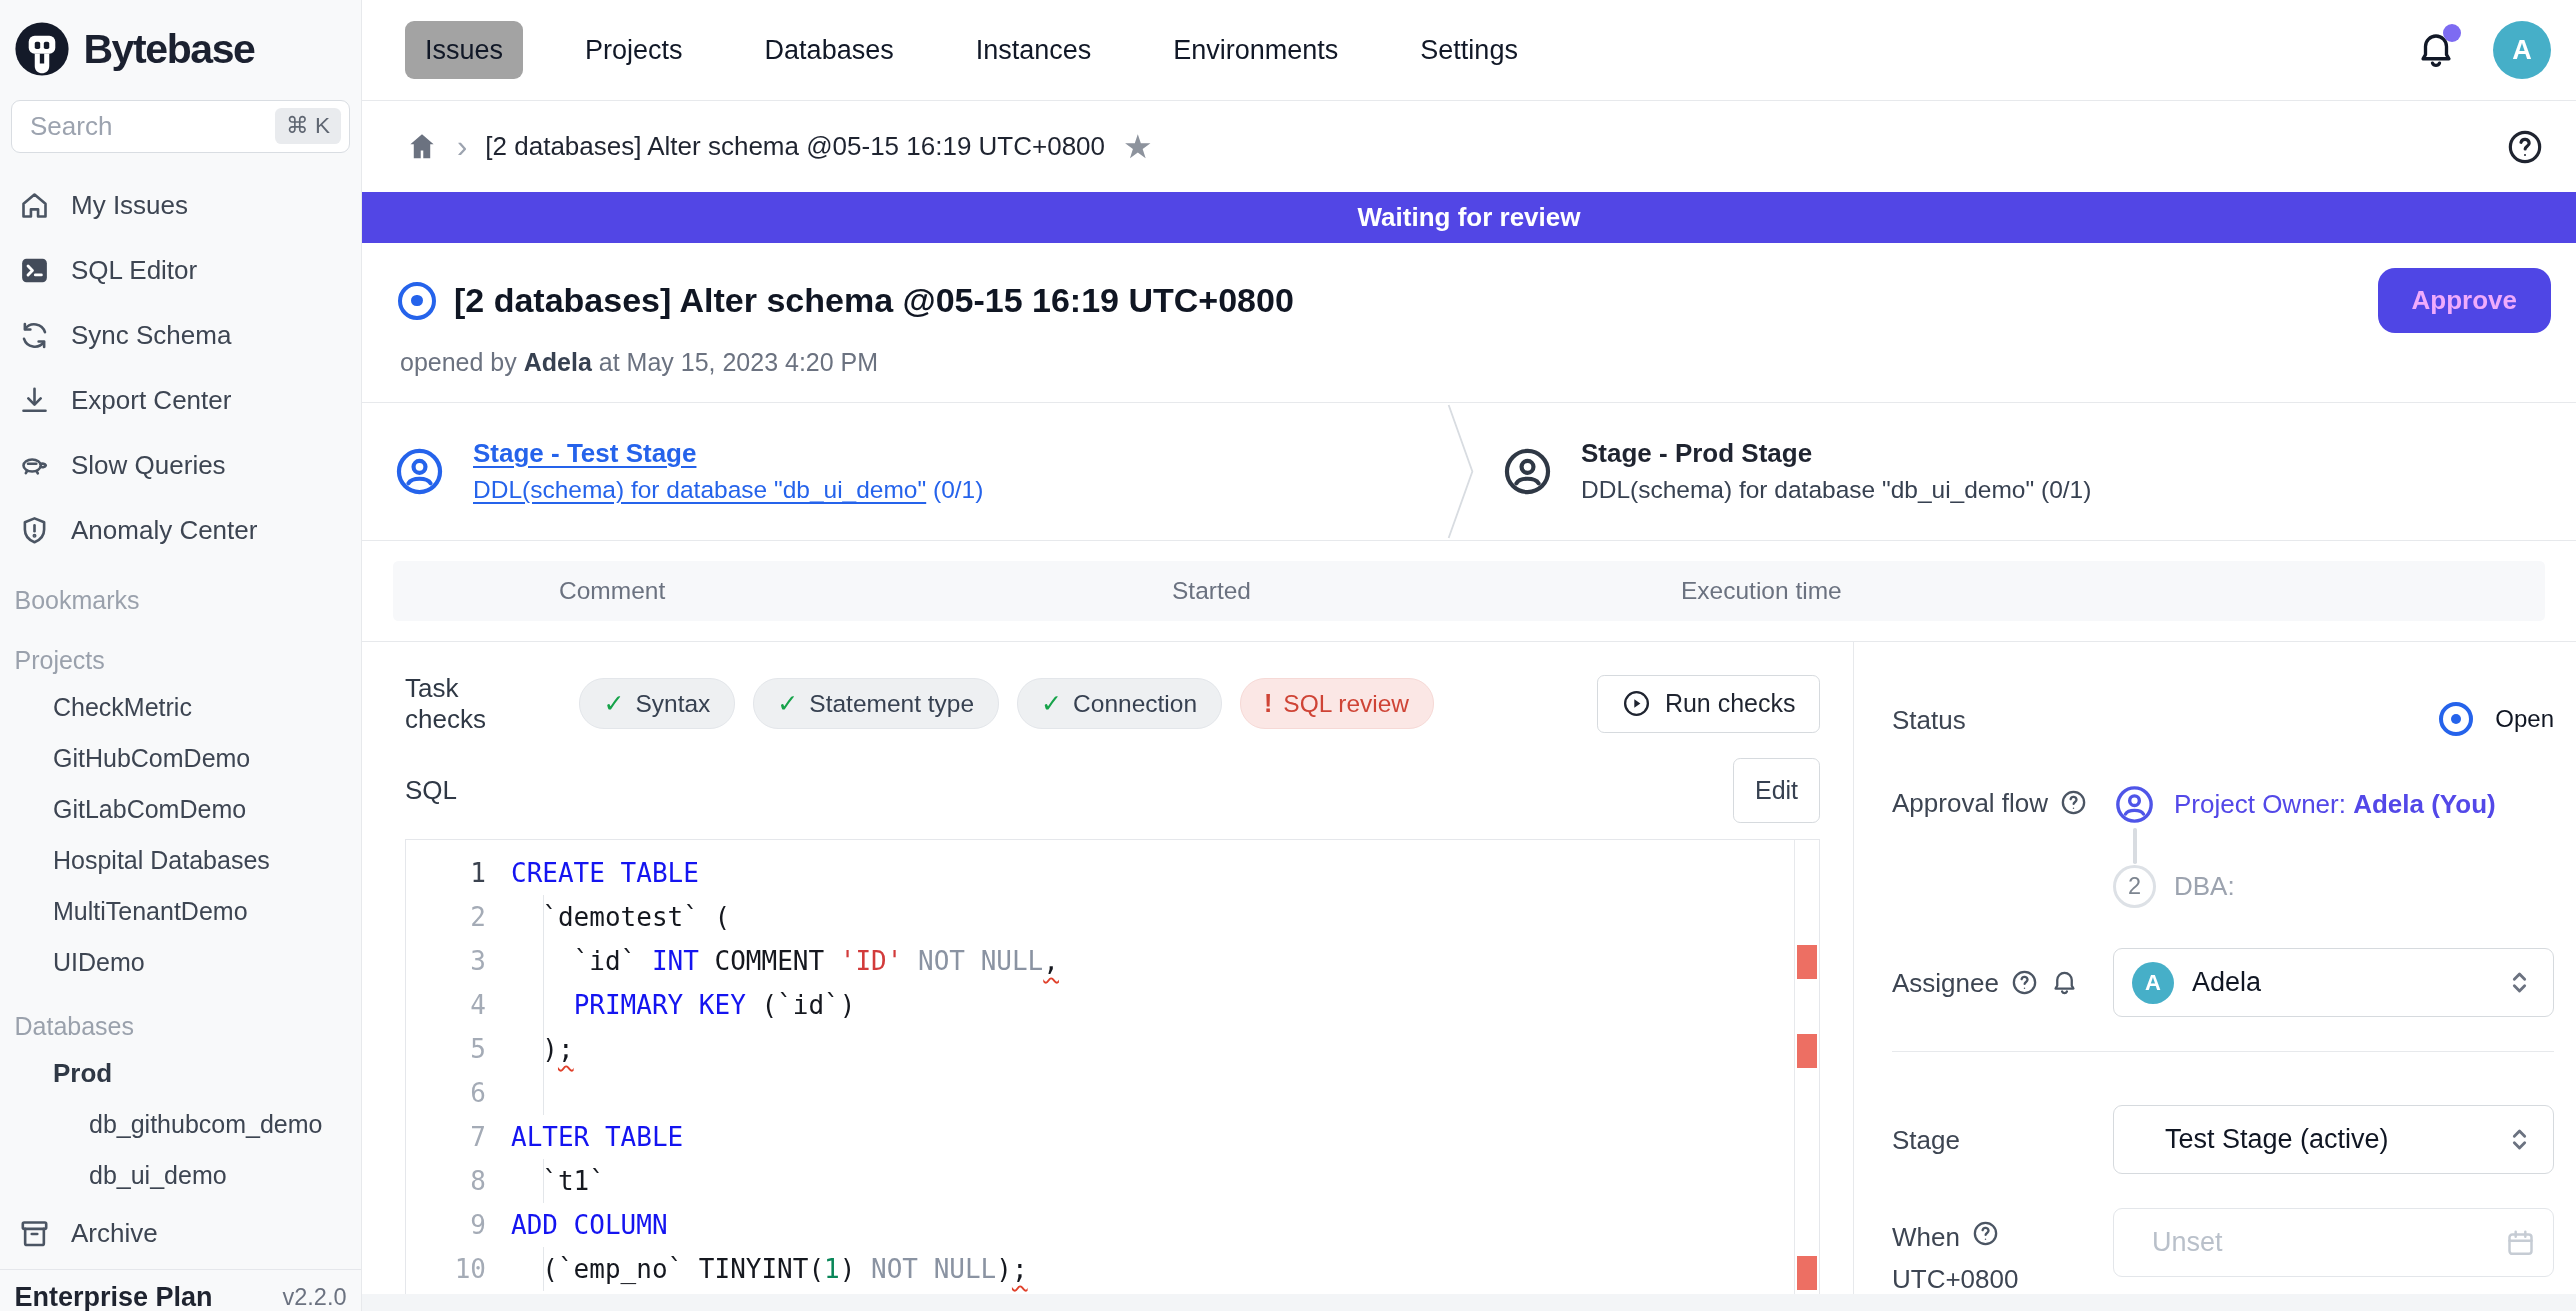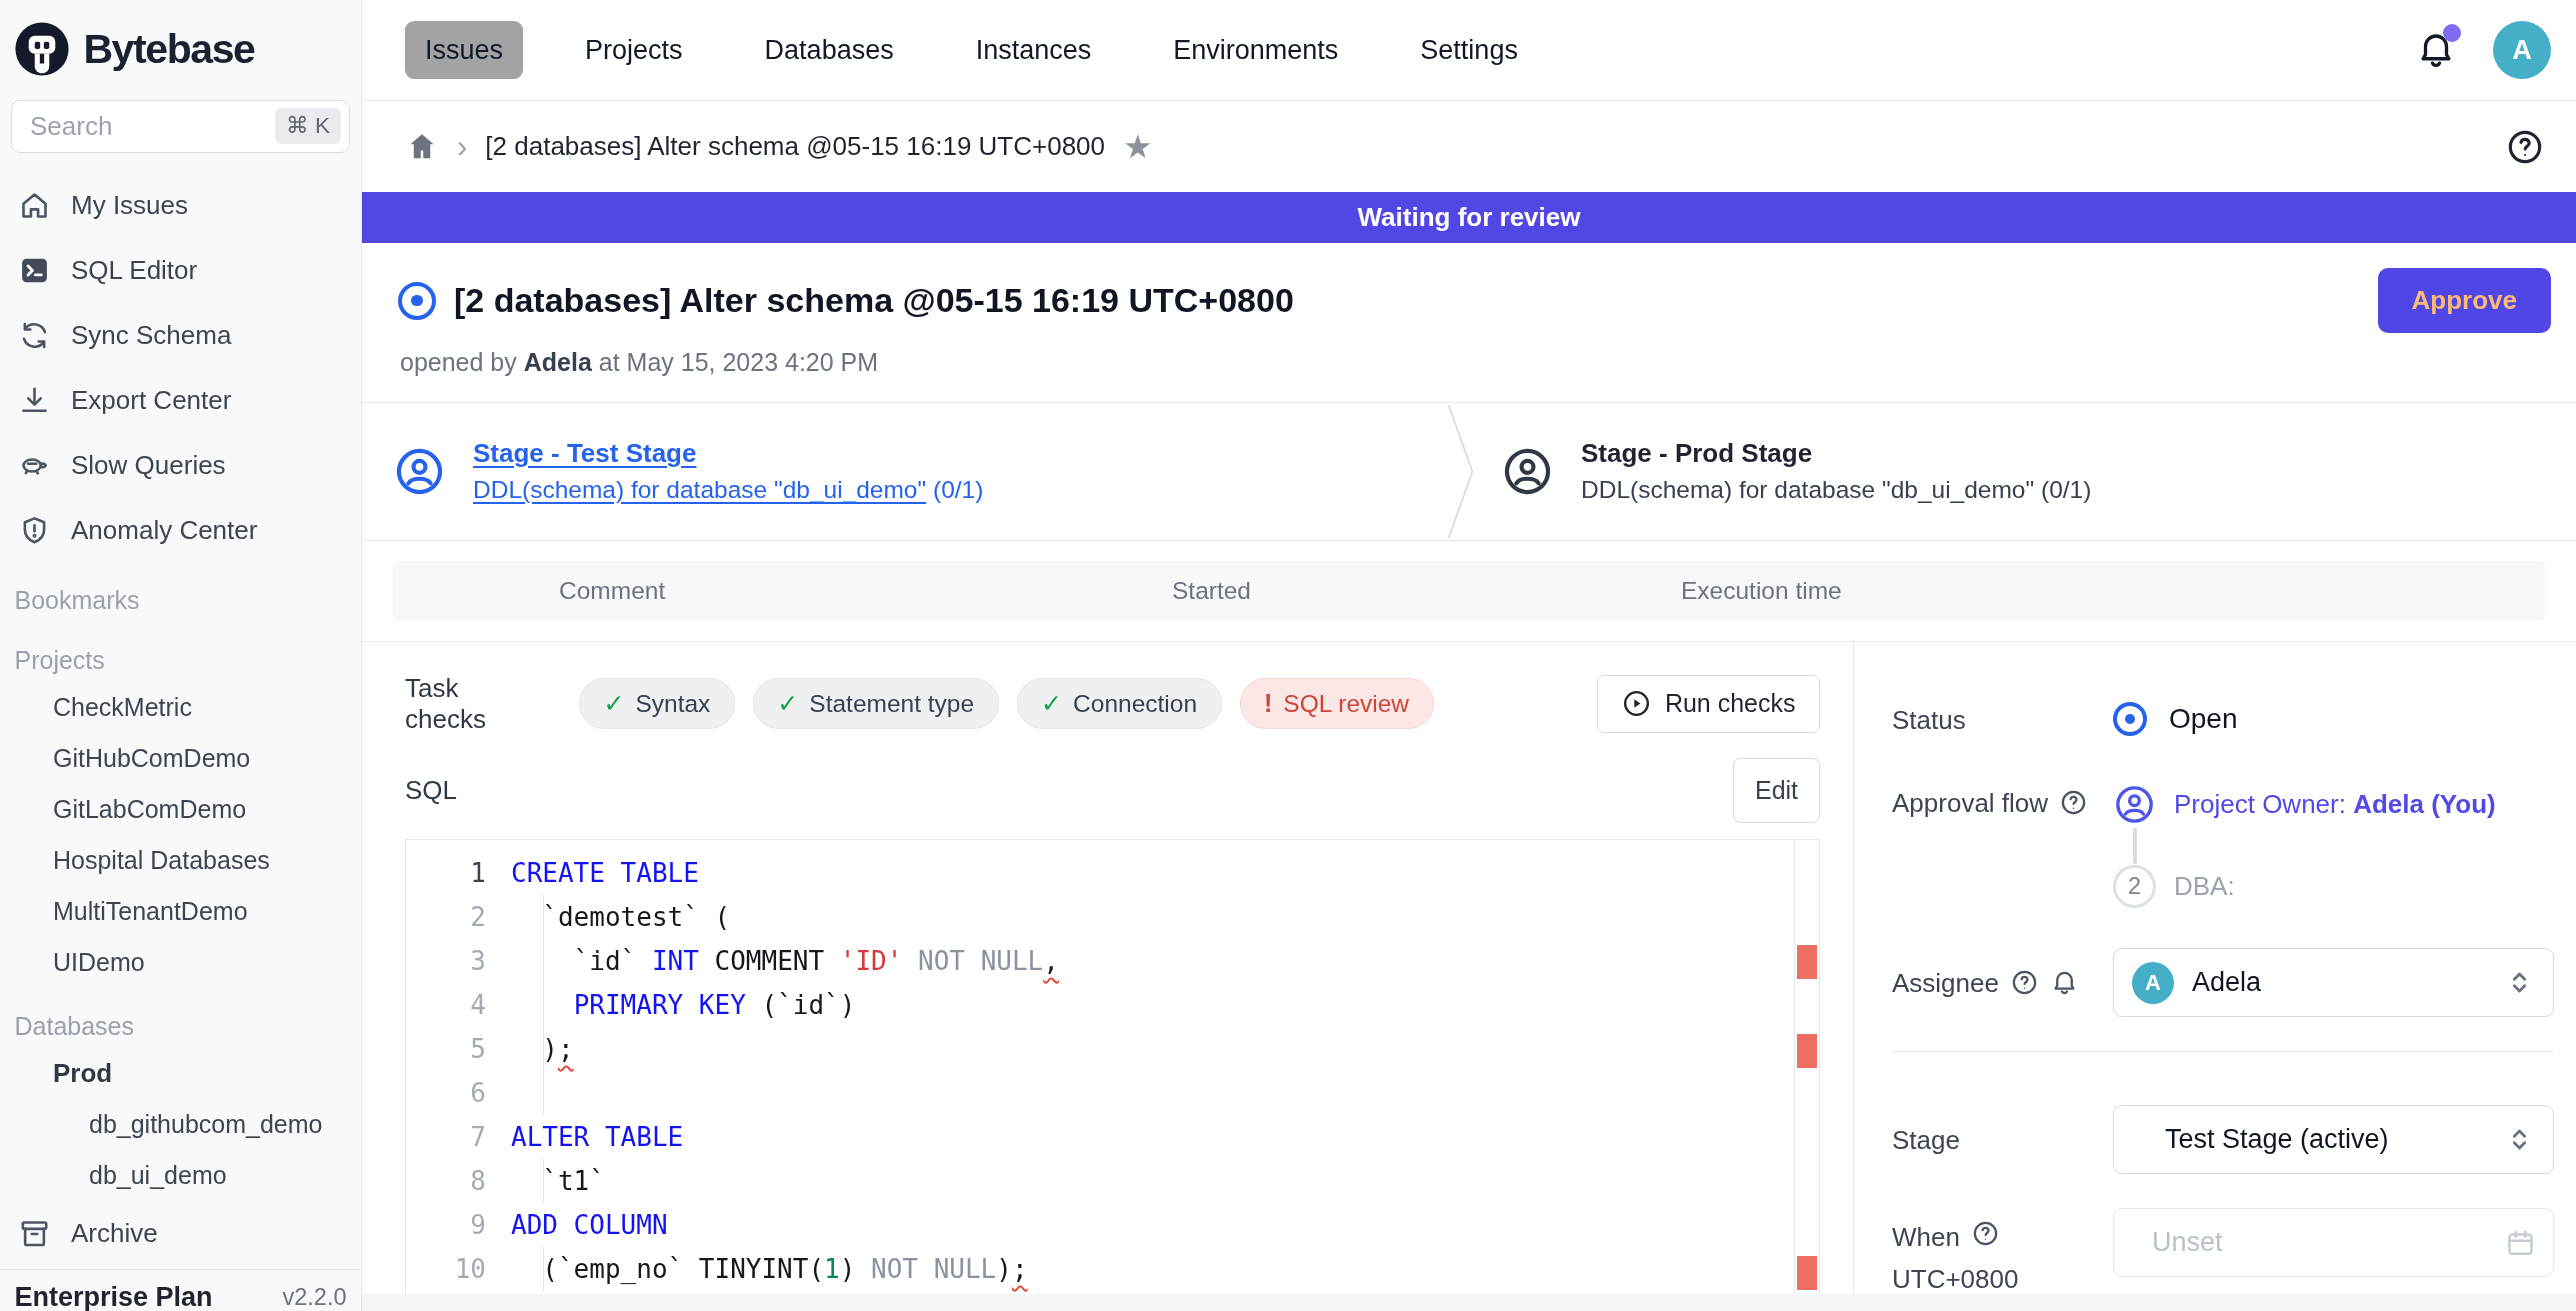--- a/index.html
+++ b/index.html
@@ -56,22 +56,22 @@
   .crumb-help{ margin-left:auto; width:40px; height:40px; color:#1f2430; cursor:pointer; }
   .crumb-help svg{ width:40px; height:40px; }
   .banner{ height:51px; background:var(--c-banner,#5246e5); color:#fff; font-size:26px; font-weight:600;
     display:flex; align-items:center; justify-content:center; }
   
   .title-row{ display:flex; align-items:center; gap:18px; margin:25px 25px 0 36px; }
   .radio-ic{ width:38px; height:38px; border:4.5px solid #2563eb; border-radius:50%;
     display:flex; align-items:center; justify-content:center; flex:0 0 auto;}
   .radio-ic i{ width:11.8px; height:11.8px; background:#2563eb; border-radius:50%; }
   .issue-title{ font-size:34px; font-weight:700; color:#101623; }
-  .approve-btn{ margin-left:auto; background:var(--c-accent,#4f46e5); color:#fdba74; font-size:26px; font-weight:600;
-    border:none; border-radius:10px; padding:17px 34px; cursor:pointer; font-family:"Liberation Sans",sans-serif;text-align:right;}
+  .approve-btn{ margin-left:auto; background:var(--c-accent,#4f46e5); color:#f0abfc; font-size:26px; font-weight:600;
+    border:none; border-radius:17px; padding:17px 34px; cursor:pointer; font-family:"Liberation Sans",sans-serif;text-align:right;}
   .meta-row{ margin:14.5px 0 0 38px; font-size:25px; color:#6b7280; }
   .meta-row b{ color:#374151; font-weight:600; }
   
   .stage-band{ position:relative; margin-top:25px; height:139px; border-top:1.8px solid #e7e9ec;
     border-bottom:1.8px solid #e7e9ec; }
   .stage-card{ position:absolute; top:0; height:100%; display:flex; align-items:center; gap:27px; }
   .stage-card .pic{ width:53px; height:53px; flex:0 0 auto; }
   .stage-lines{ display:flex; flex-direction:column; gap:7.2px; }
   .stage-name{ font-size:26px; font-weight:700; }
   .stage-task{ font-size:24.5px; }
@@ -118,21 +118,21 @@
   .k{ color:#1414f0; } .p{ color:#15181f; } .s{ color:#d23b3b; } .g{ color:#8a93a2; } .n{ color:#098658; }
   .sq{ text-decoration:underline; text-decoration-style:wavy; text-decoration-color:#e0402a;
        text-decoration-thickness:1.8px; text-underline-offset:7.2px; }
   .ruler{ position:absolute; right:0; top:0; bottom:0; width:25px; border-left:0.9px solid #e7e9ec; background:#fff; }
   .mark{ position:absolute; left:1.8px; width:20px; height:34px; background:#ed6f63; }
   
   .prow{ display:flex; margin-top:0; }
   .plabel{ width:221px; flex:0 0 auto; font-size:26px; color:#3d4552; display:flex; align-items:flex-start; gap:11px; padding-top:5.4px;}
   .plabel .qic svg, .plabel .bic svg{ width:29px; height:29px; color:#4b5563; }
   .pval{ flex:1; min-width:0; }
-  .status-val{ display:flex; align-items:center; gap:22px; font-size:28px; color:#101623; padding-top:1.8px;}
+  .status-val{ display:flex; align-items:center; gap:22px; font-size:24px; color:#101623; padding-top:1.8px;justify-content:flex-end;}
   .status-ic{ width:34px; height:34px; border:4.5px solid #2563eb; border-radius:50%;
     display:flex; align-items:center; justify-content:center; }
   .status-ic i{ width:10px; height:10px; background:#2563eb; border-radius:50%; }
   .step{ display:flex; align-items:center; gap:18px; }
   .step .pic{ width:43px; height:43px; color:var(--c-approval,#4f55e8); flex:0 0 auto;}
   .step-txt{ font-size:26px; color:var(--c-approval-text,#5348e8); }
   .step-txt b{ font-weight:700; }
   .step.pending .numc{ width:43px; height:43px; border-radius:50%; border:3.6px solid #dde1e6; color:#7d8590;
     font-size:23.5px; display:flex; align-items:center; justify-content:center; flex:0 0 auto;}
   .step.pending .step-txt{ color:#9ca3af; }

